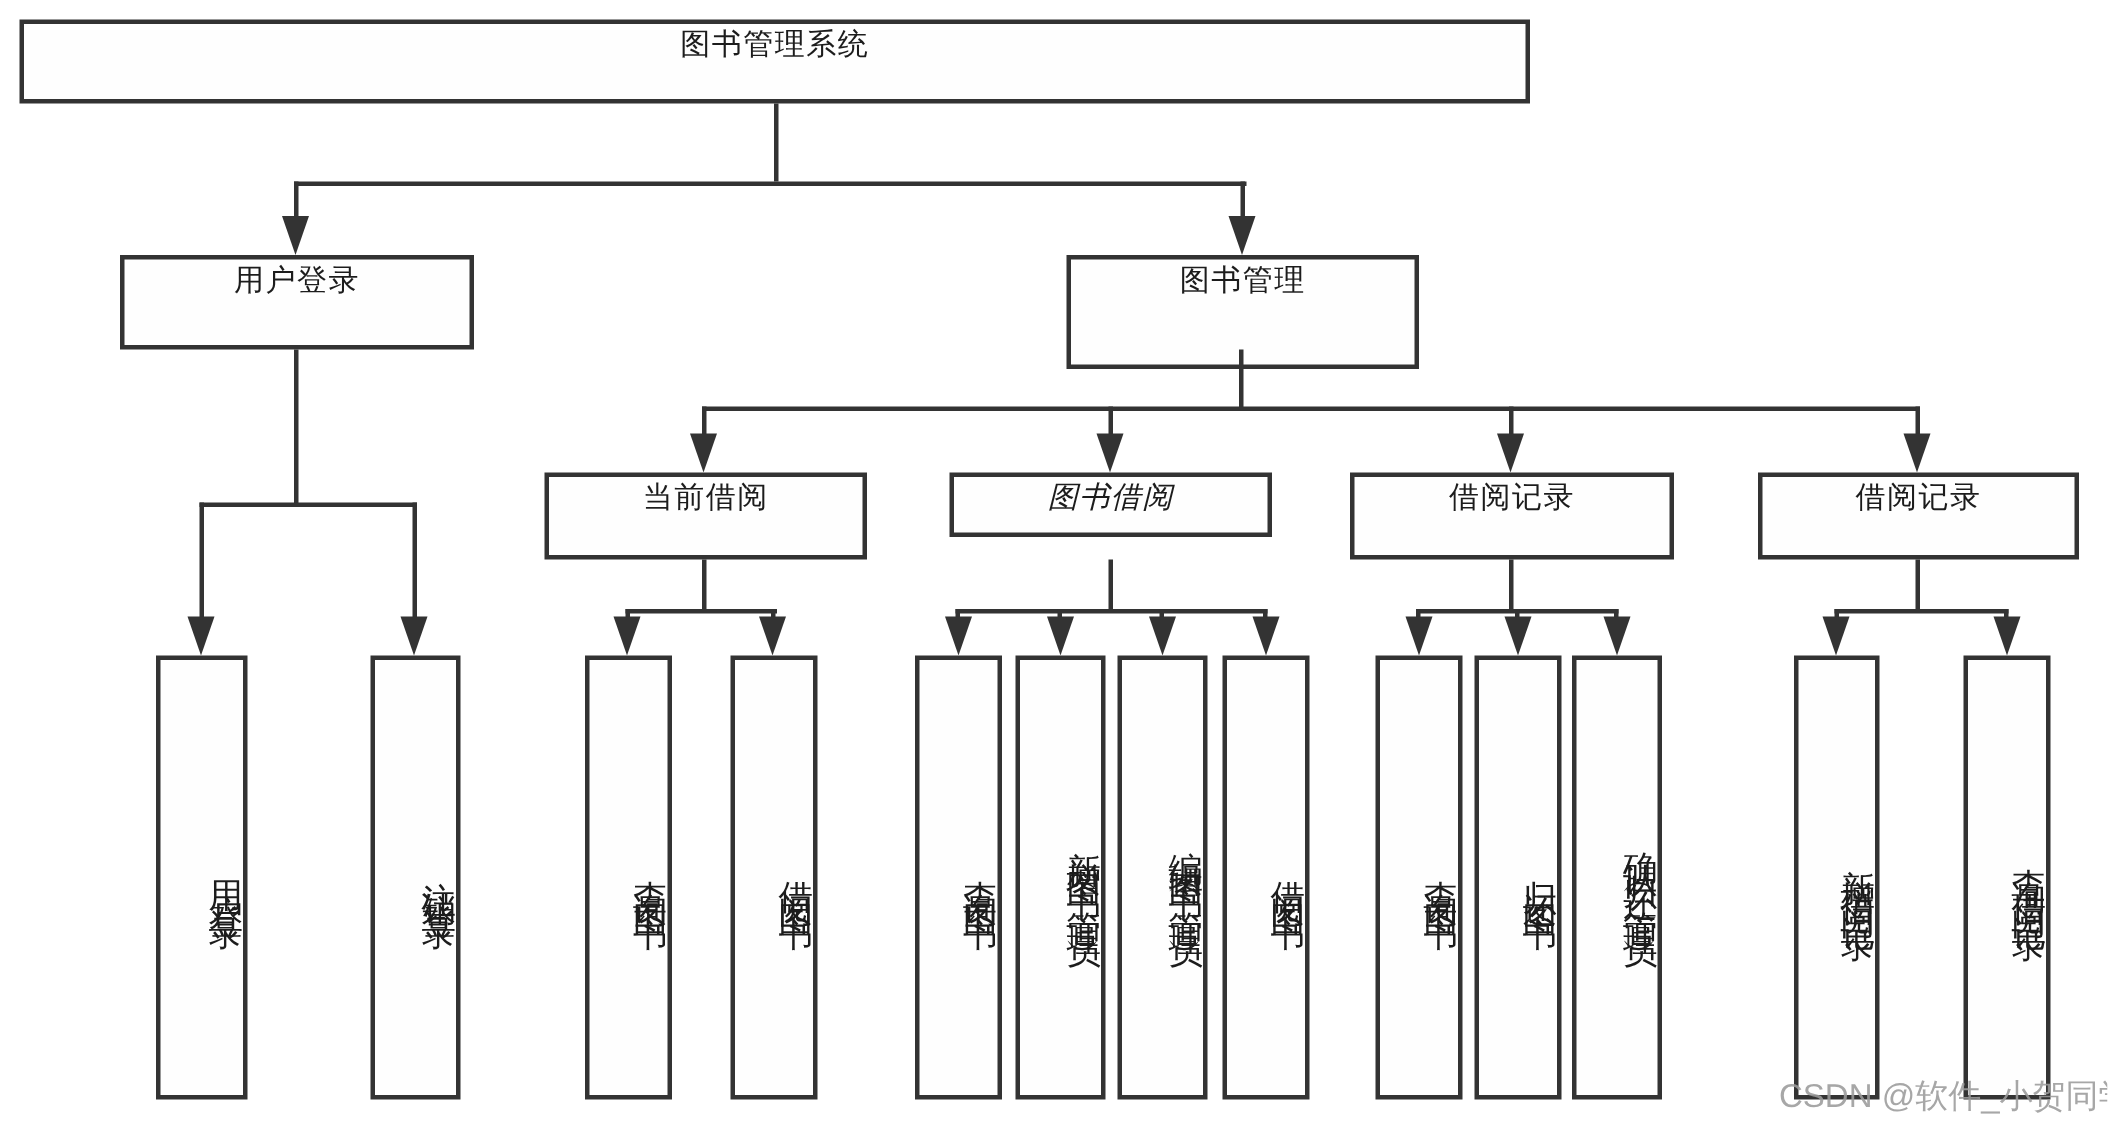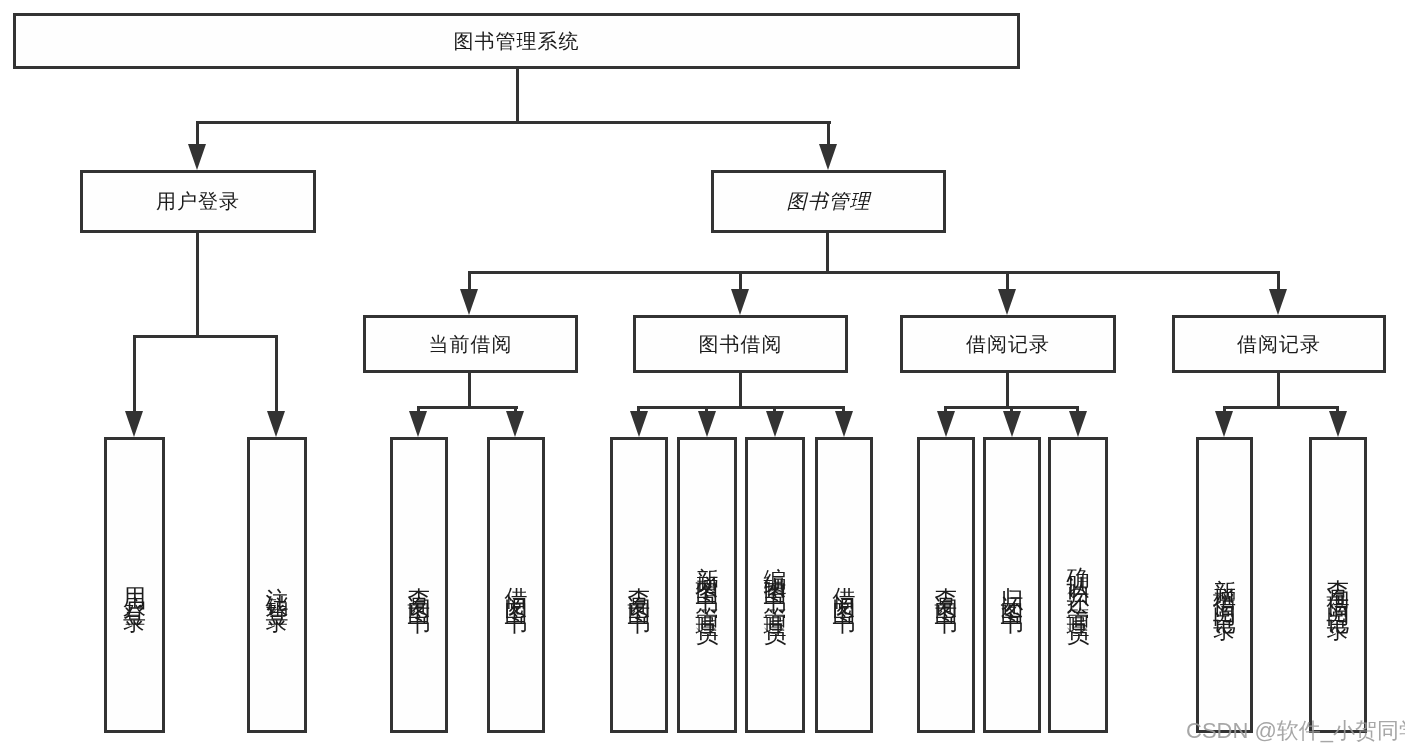--- a/index.html
+++ b/index.html
@@ -10,21 +10,20 @@
     height: 747px;
     background: #ffffff;
     font-family: "Liberation Sans", "DejaVu Sans", sans-serif;
     overflow: hidden;
   }
   .box {
     position: absolute;
     background: #fefefe;
     border: 3px solid #333333;
     display: flex;
-    align-items: center;
     justify-content: center;
     color: #1c1c1c;
   }
   .h-node { font-size: 20px; letter-spacing: 1px; }
   .leaf {
     writing-mode: vertical-rl;
     text-orientation: mixed;
     font-size: 23px;
     letter-spacing: 8px;
     line-height: 1;
@@ -61,21 +60,21 @@
   <div class="vl" style="left:516px; top:69px; height:52px;"></div>
   <div class="hl" style="left:196px; top:121px; width:635px;"></div>
   <div class="vl" style="left:196px; top:121px; height:27px;"></div>
   <div class="arr" style="left:188px; top:144px;"></div>
   <div class="vl" style="left:827px; top:121px; height:27px;"></div>
   <div class="arr" style="left:819px; top:144px;"></div>
 
   <div class="box h-node" style="left:80px; top:170px; width:236px; height:63px;">
     <span>用户登录</span>
   </div>
-  <div class="box h-node" style="left:711px; top:170px; width:235px; height:63px;font-style:italic;">
+  <div class="box h-node" style="left:711px; top:170px; width:235px; height:76px;">
     <span>图书管理</span>
   </div>
 
   <div class="vl" style="left:196px; top:233px; height:104px;"></div>
   <div class="hl" style="left:133px; top:335px; width:145px;"></div>
   <div class="vl" style="left:133px; top:335px; height:78px;"></div>
   <div class="arr" style="left:125px; top:411px;"></div>
   <div class="vl" style="left:275px; top:335px; height:78px;"></div>
   <div class="arr" style="left:267px; top:411px;"></div>
 
@@ -86,21 +85,21 @@
   <div class="vl" style="left:739px; top:271px; height:22px;"></div>
   <div class="arr" style="left:731px; top:289px;"></div>
   <div class="vl" style="left:1006px; top:271px; height:22px;"></div>
   <div class="arr" style="left:998px; top:289px;"></div>
   <div class="vl" style="left:1277px; top:271px; height:22px;"></div>
   <div class="arr" style="left:1269px; top:289px;"></div>
 
   <div class="box h-node" style="left:363px; top:315px; width:215px; height:58px;">
     <span>当前借阅</span>
   </div>
-  <div class="box h-node" style="left:633px; top:315px; width:215px; height:58px;">
+  <div class="box h-node" style="left:633px; top:315px; width:215px; height:43px;font-style:italic;">
     <span>图书借阅</span>
   </div>
   <div class="box h-node" style="left:900px; top:315px; width:216px; height:58px;">
     <span>借阅记录</span>
   </div>
   <div class="box h-node" style="left:1172px; top:315px; width:214px; height:58px;">
     <span>借阅记录</span>
   </div>
 
   <div class="vl" style="left:468px; top:373px; height:35px;"></div>

